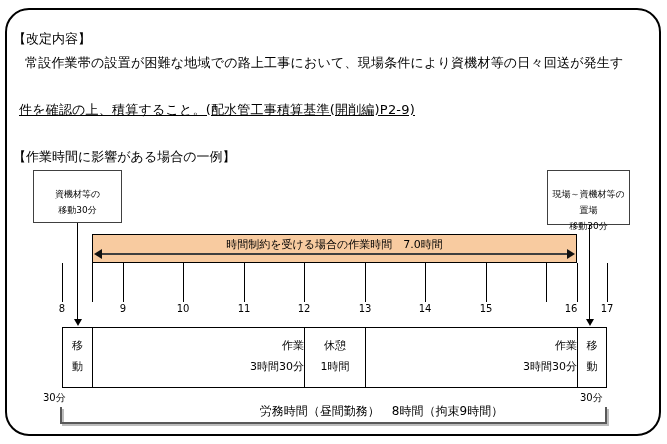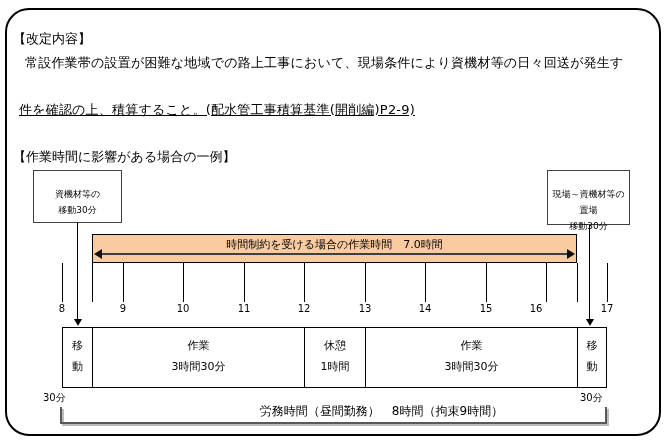--- a/index.html
+++ b/index.html
@@ -81,21 +81,21 @@
     display: flex;
     background: #ffffff;
   }
   .cell {
     text-align: center; font-size: 11px;
     padding-top: 7px; line-height: 21px;
     flex: 0 0 auto;
   }
   .cell-border { border-right: 1px solid #000000; }
   .cw-move { width: 30px; }
-  .cw-work { width: 212px; }
+  .cw-work { width: 212px; text-align: right; }
   .cw-rest { width: 61px; }
   .cw-last { flex: 1; }
 
   .min-label { top: 391px; font-size: 10px; }
   .min-left { left: 43px; }
   .min-right { left: 580px; }
 
   .labor-bracket {
     left: 60px; top: 407px; width: 547px; height: 17px;
     border-left: 2px solid #595959;
@@ -158,21 +158,21 @@
   <div class="abs vline tick" style="left:607px"></div>
 
   <div class="abs hour-label" style="left:50px">8</div>
   <div class="abs hour-label" style="left:111px">9</div>
   <div class="abs hour-label" style="left:171px">10</div>
   <div class="abs hour-label" style="left:232px">11</div>
   <div class="abs hour-label" style="left:292px">12</div>
   <div class="abs hour-label" style="left:353px">13</div>
   <div class="abs hour-label" style="left:413px">14</div>
   <div class="abs hour-label" style="left:474px">15</div>
-  <div class="abs hour-label" style="left:524px">16</div>
+  <div class="abs hour-label" style="left:559px">16</div>
   <div class="abs hour-label" style="left:595px">17</div>
 
   <div class="abs schedule-table">
     <div class="cell cell-border cw-move">
       <div>移</div>
       <div>動</div>
     </div>
     <div class="cell cell-border cw-work">
       <div>作業</div>
       <div>3時間30分</div>

